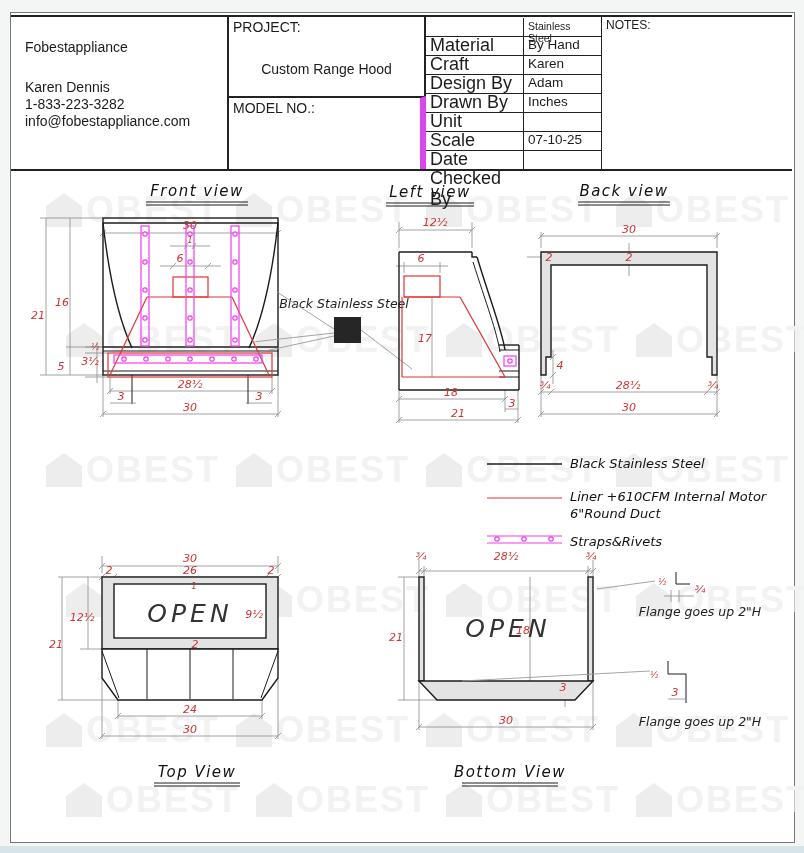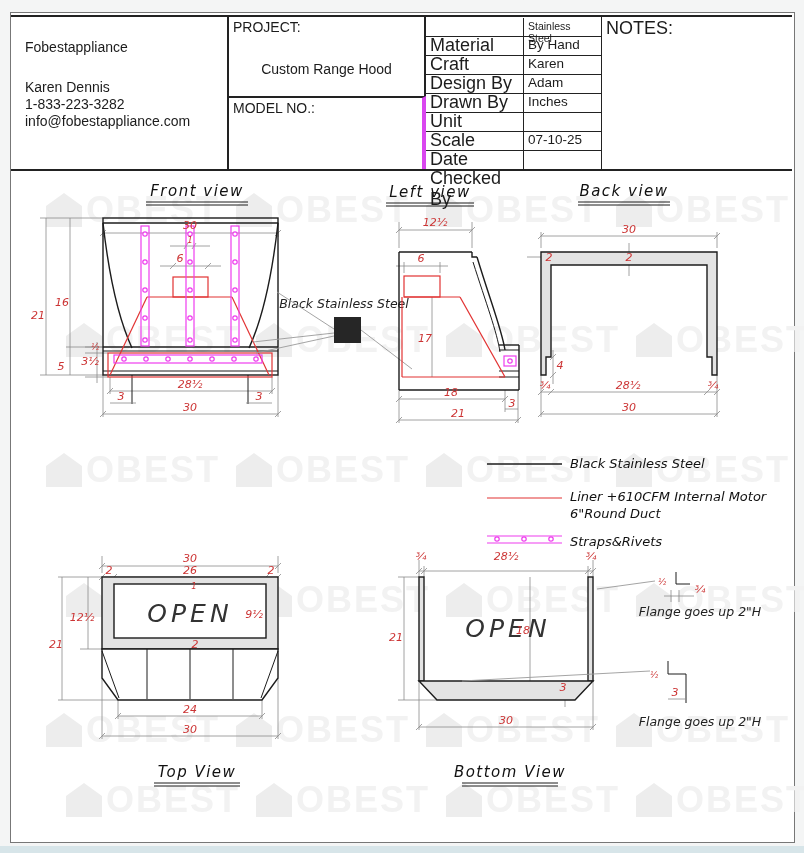--- a/index.html
+++ b/index.html
@@ -13,30 +13,30 @@
   .wm-house{width:36px;height:34px;background:#ededed;
             clip-path:polygon(50% 0,100% 38%,100% 100%,0 100%,0 38%);}
   .wm-text{font-size:36px;font-weight:bold;color:#f2f2f2;letter-spacing:2px;}
   
   .tb{position:absolute;left:0px;top:2px;width:781px;height:152px;border-top:2px solid #222;
       border-bottom:2px solid #222;z-index:3;color:#1c1c1c;background:transparent;}
   .tb .cell{position:absolute;box-sizing:border-box;}
   .c-company{left:0;top:0;width:218px;height:152px;border-right:2px solid #222;}
   .c-company span{position:absolute;left:14px;font-size:14px;}
   .c-project{left:218px;top:0;width:197px;height:79px;border-right:2px solid #222;}
-  .c-model{left:218px;top:79px;width:197px;height:73px;border-right:4px solid #d946ef;border-top:2px solid #222;}
+  .c-model{left:218px;top:79px;width:197px;height:73px;border-right:6px solid #d946ef;border-top:2px solid #222;}
   .c-head{position:absolute;left:4px;top:2px;font-size:14px;text-align:center;}
   .c-val{position:absolute;left:0;width:100%;text-align:center;font-size:14px;}
   .spec-row{position:absolute;left:415px;width:175px;height:19px;border-bottom:1px solid #222;}
   .spec-row .lbl{position:absolute;left:4px;top:18px;font-size:18px;width:89px;}
   .spec-row .val{position:absolute;left:97px;top:1px;font-size:13.5px;border-left:1px solid #222;
                  padding-left:4px;width:74px;height:100%;box-sizing:border-box;}
   .val-small{font-size:10.5px !important;padding-top:2px;}
   .c-notes{left:590px;top:0;width:191px;height:152px;border-left:1px solid #222;padding:1px 4px;}
-  .notes-label{font-size:18px;}
+  .notes-label{font-size:12px;}
   .notes-text{font-size:12.3px;line-height:1.27;}
   
   svg.draw{position:absolute;left:0;top:0;z-index:2;}
   .ol{stroke:#1c1c1c;stroke-width:1.4;fill:none;}
   .ol2{stroke:#1c1c1c;stroke-width:1;fill:none;}
   .red{stroke:#e23333;stroke-width:1.2;fill:none;}
   .mag{stroke:#ee3cee;stroke-width:1.2;fill:none;}
   .mag circle{fill:#fff;}
   .dim{stroke:#8a8a8a;stroke-width:0.8;fill:none;}
   .lead{stroke:#9a9a9a;stroke-width:0.9;fill:none;}

